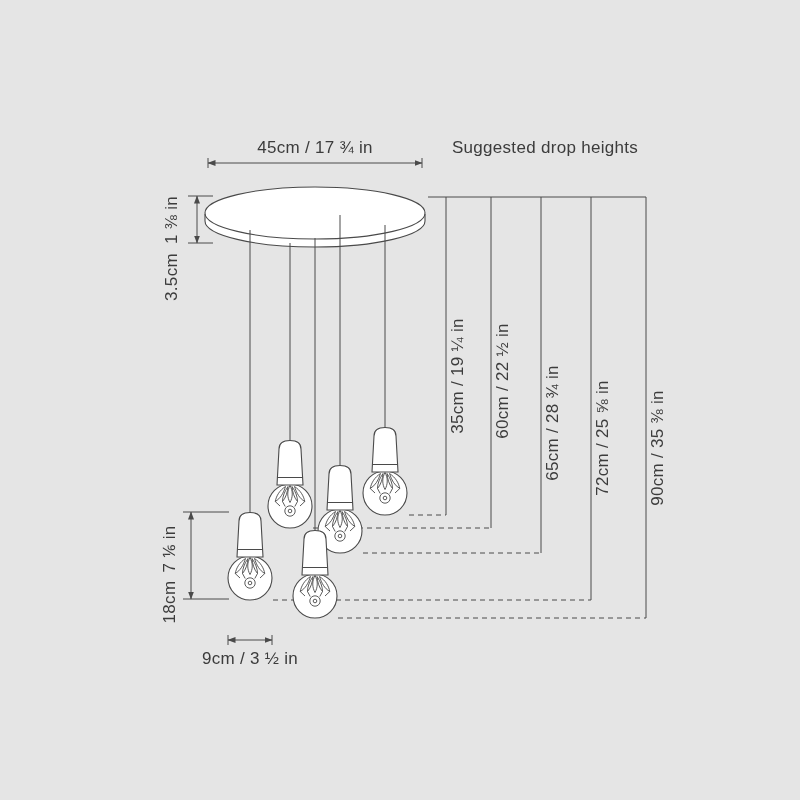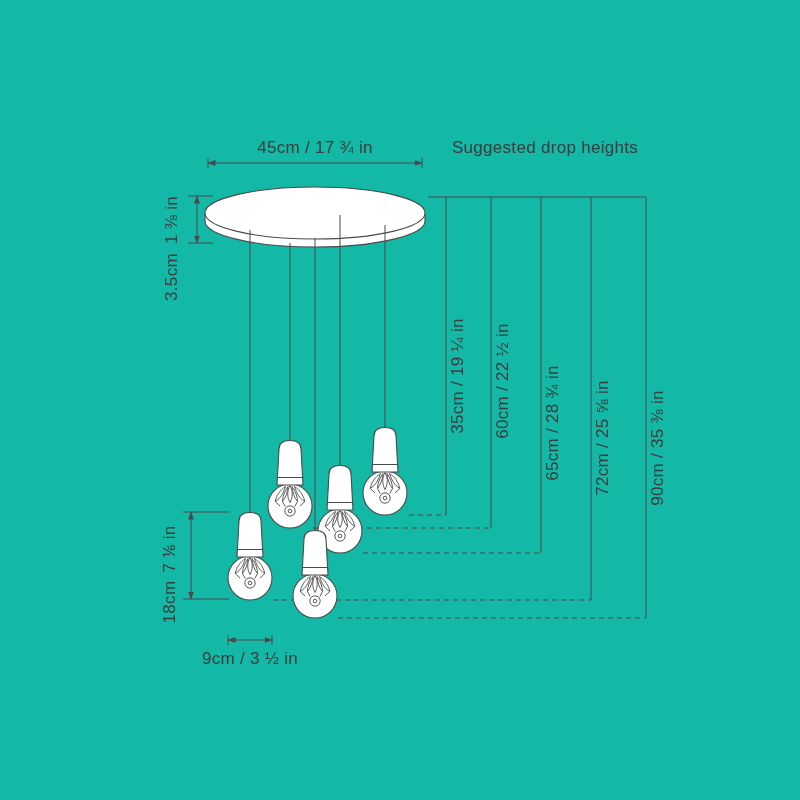--- a/index.html
+++ b/index.html
@@ -7,21 +7,21 @@
     padding: 0;
     background: #ffffff;
     width: 800px;
     height: 800px;
     overflow: hidden;
   }
   .canvas {
     position: relative;
     width: 800px;
     height: 800px;
-    background: #14b8a6;
+    background: #e5e5e5;
   }
   svg text {
     fill: #3c3c3c;
     font-family: "Liberation Sans", sans-serif;
     font-size: 17px;
     letter-spacing: 0.3px;
   }
   .ln   { stroke: #4a4a4a; stroke-width: 1; fill: none; }
   .ln2  { stroke: #4a4a4a; stroke-width: 1.1; fill: none; }
   .fw   { fill: #ffffff; }

